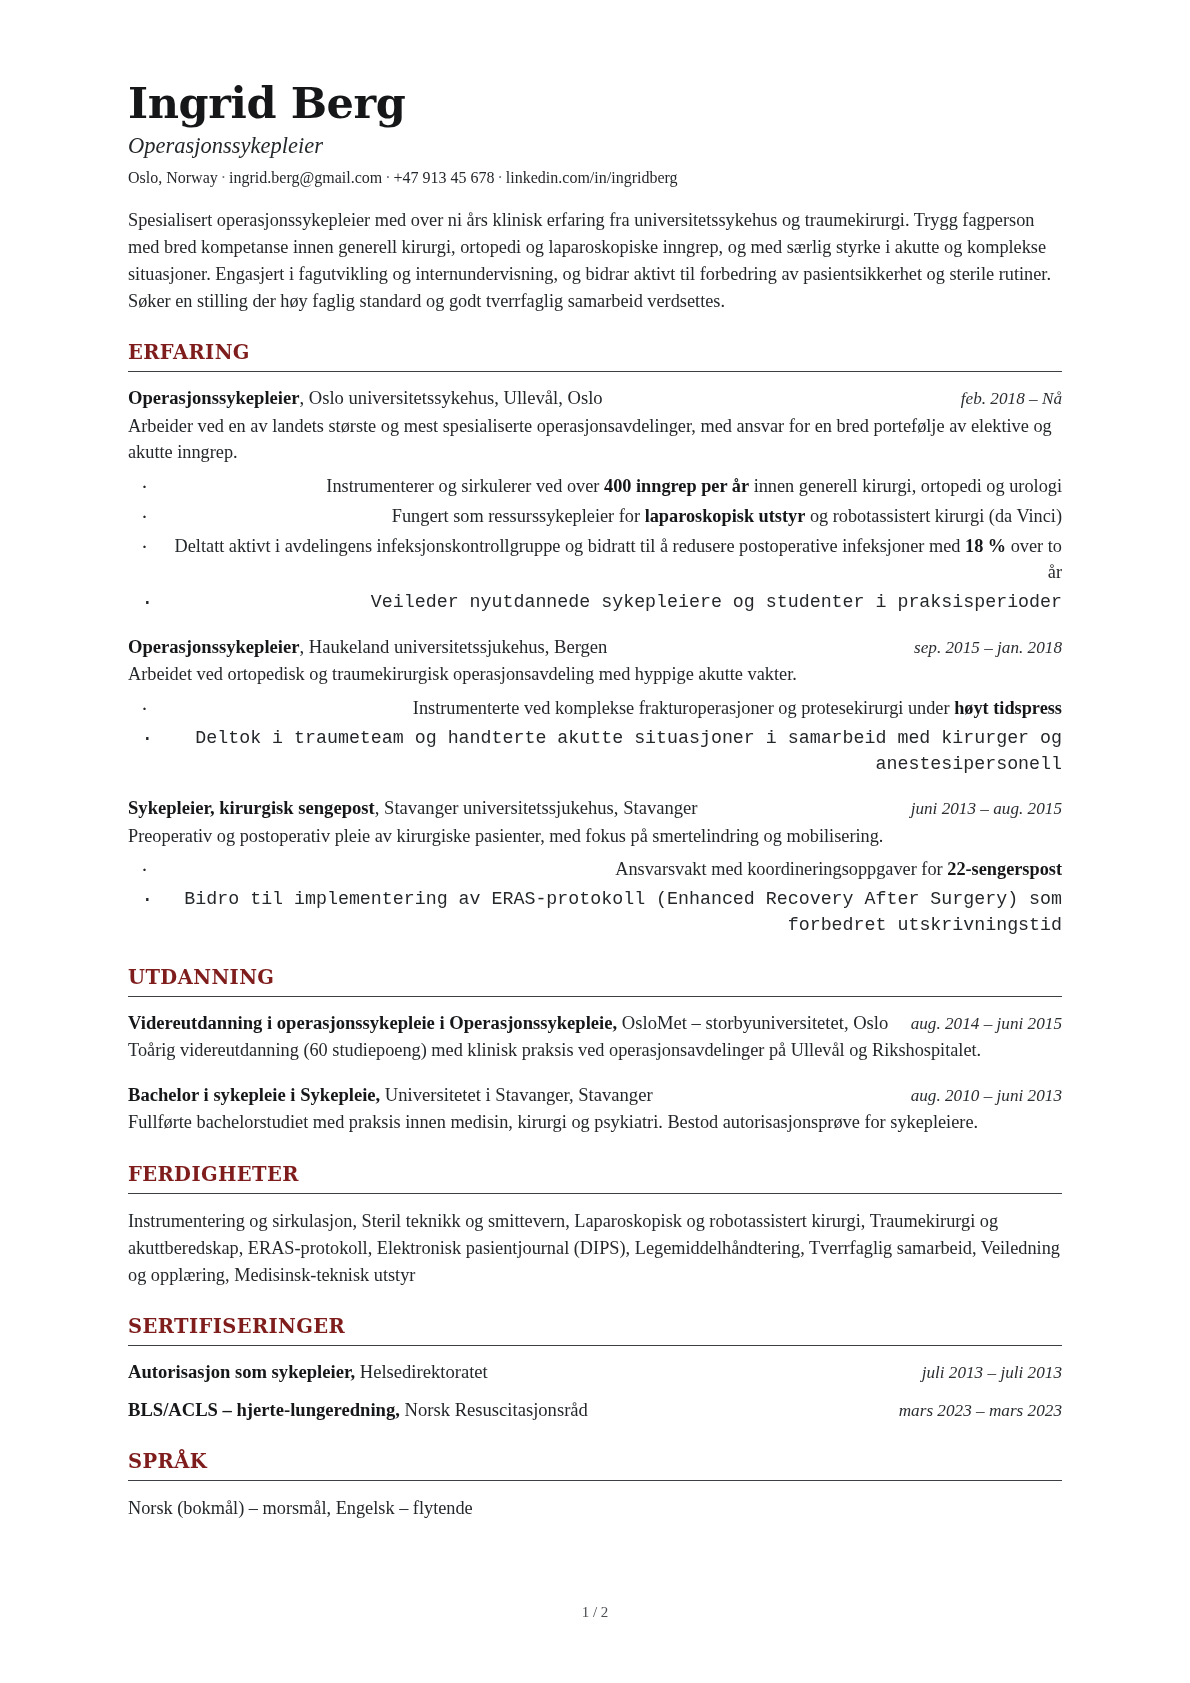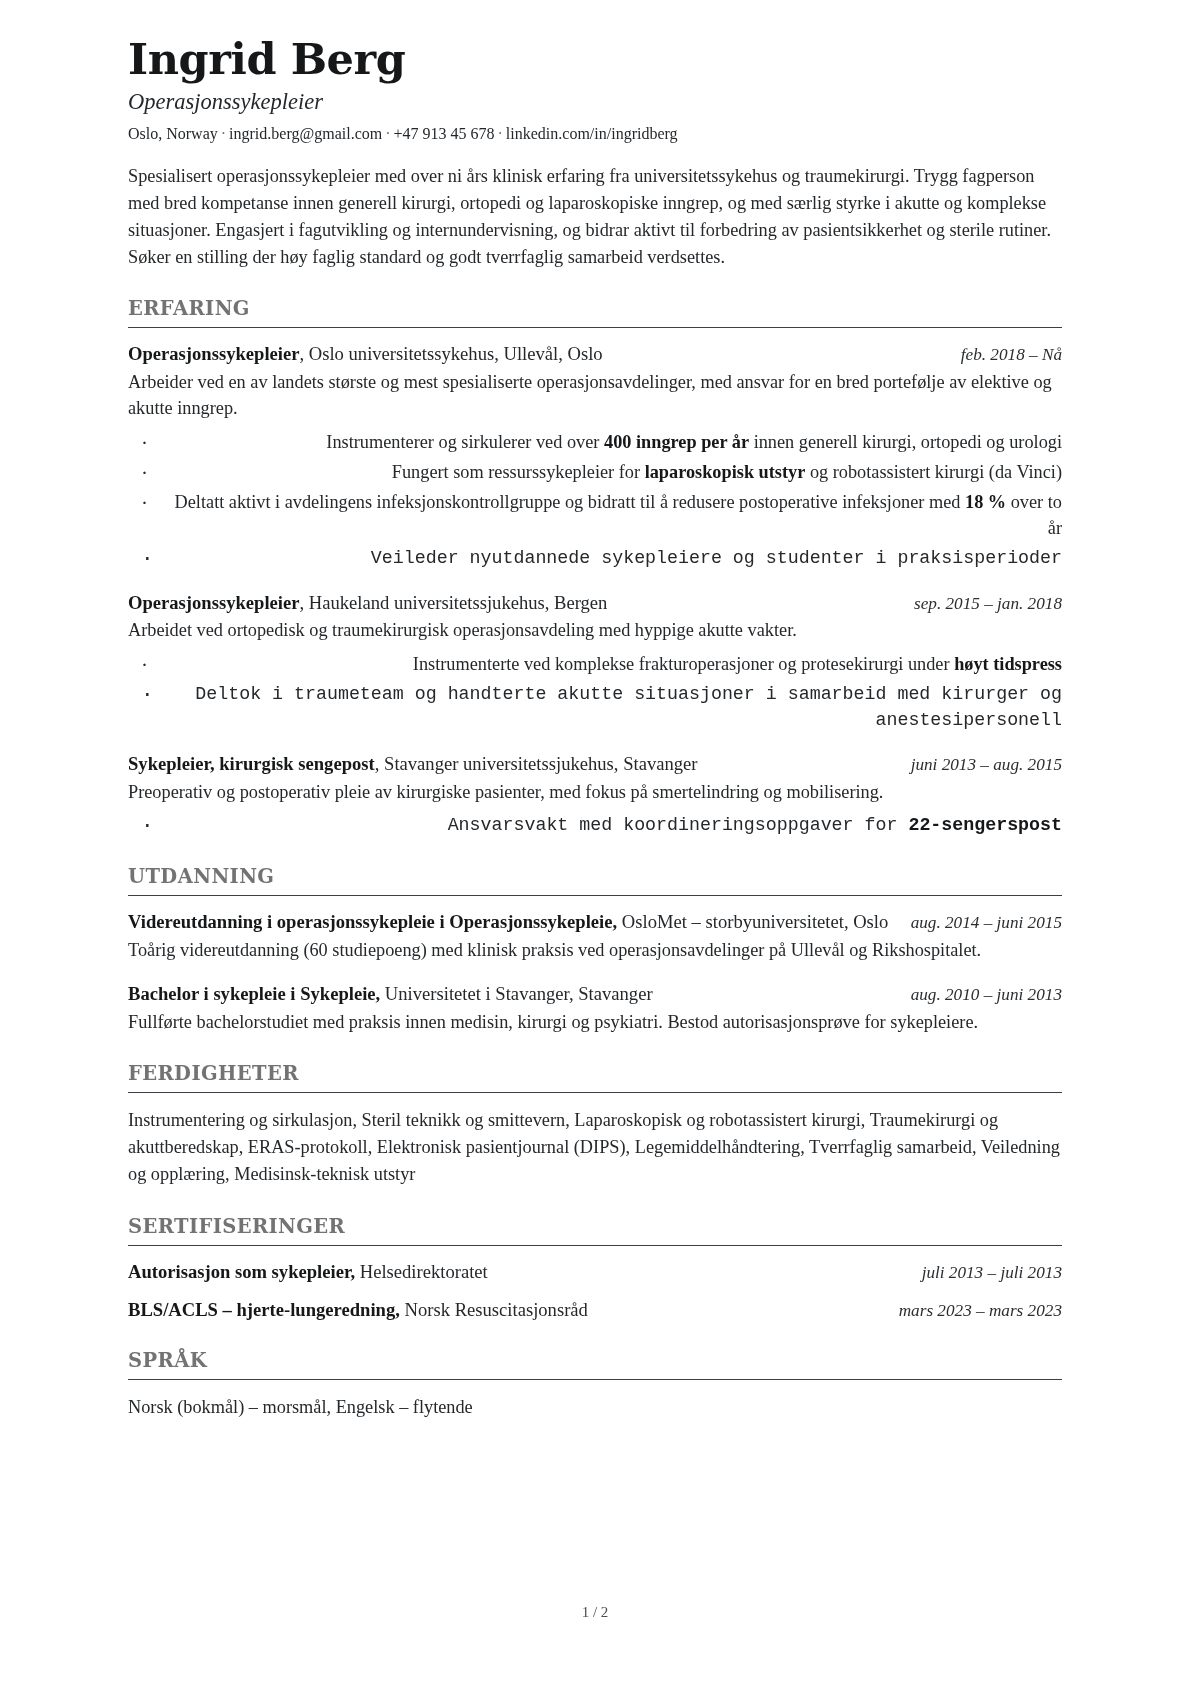--- a/index.html
+++ b/index.html
@@ -12,21 +12,21 @@
     height: 1683px;
     font-family: "Liberation Serif", "DejaVu Serif", serif;
     color: #25282b;
     -webkit-font-smoothing: antialiased;
   }
   .page {
     position: relative;
     width: 1190px;
     height: 1683px;
     box-sizing: border-box;
-    padding: 36px 128px 0 128px;
+    padding: 80px 128px 0 128px;
   }
 
   
   .name {
     font-family: "DejaVu Serif", "Liberation Serif", serif;
     font-weight: 700;
     font-size: 43px;
     line-height: 1.08;
     letter-spacing: -0.4px;
     margin: 0 0 6px 0;
@@ -60,21 +60,21 @@
   
   .section {
     margin-top: 27px;
   }
   .section-head {
     font-family: "DejaVu Serif", "Liberation Serif", serif;
     font-weight: 700;
     font-size: 19.5px;
     letter-spacing: 0.4px;
     text-transform: uppercase;
-    color: #737373;
+    color: #7f1d1d;
     margin: 0 0 7px 0;
   }
   .rule {
     height: 0;
     border-top: 1.4px solid #3c4044;
     margin: 0 0 14px 0;
   }
 
   
   .entry { margin-bottom: 19px; }
@@ -214,20 +214,21 @@
     </div>
 
     <div class="entry">
       <div class="entry-top">
         <div class="entry-heading"><b>Sykepleier, kirurgisk sengepost</b><span>, Stavanger universitetssjukehus, Stavanger</span></div>
         <div class="entry-date">juni 2013 – aug. 2015</div>
       </div>
       <p class="entry-desc">Preoperativ og postoperativ pleie av kirurgiske pasienter, med fokus på smertelindring og mobilisering.</p>
       <ul class="bullets">
         <li><span>Ansvarsvakt med koordineringsoppgaver for </span><b>22-sengerspost</b><span></span></li>
+        <li><span>Bidro til implementering av ERAS-protokoll (Enhanced Recovery After Surgery) som forbedret utskrivningstid</span><b></b><span></span></li>
       </ul>
     </div>
   </div>
 
   <div class="section">
     <div class="section-head">UTDANNING</div>
     <div class="rule"></div>
 
     <div class="entry">
       <div class="entry-top">

